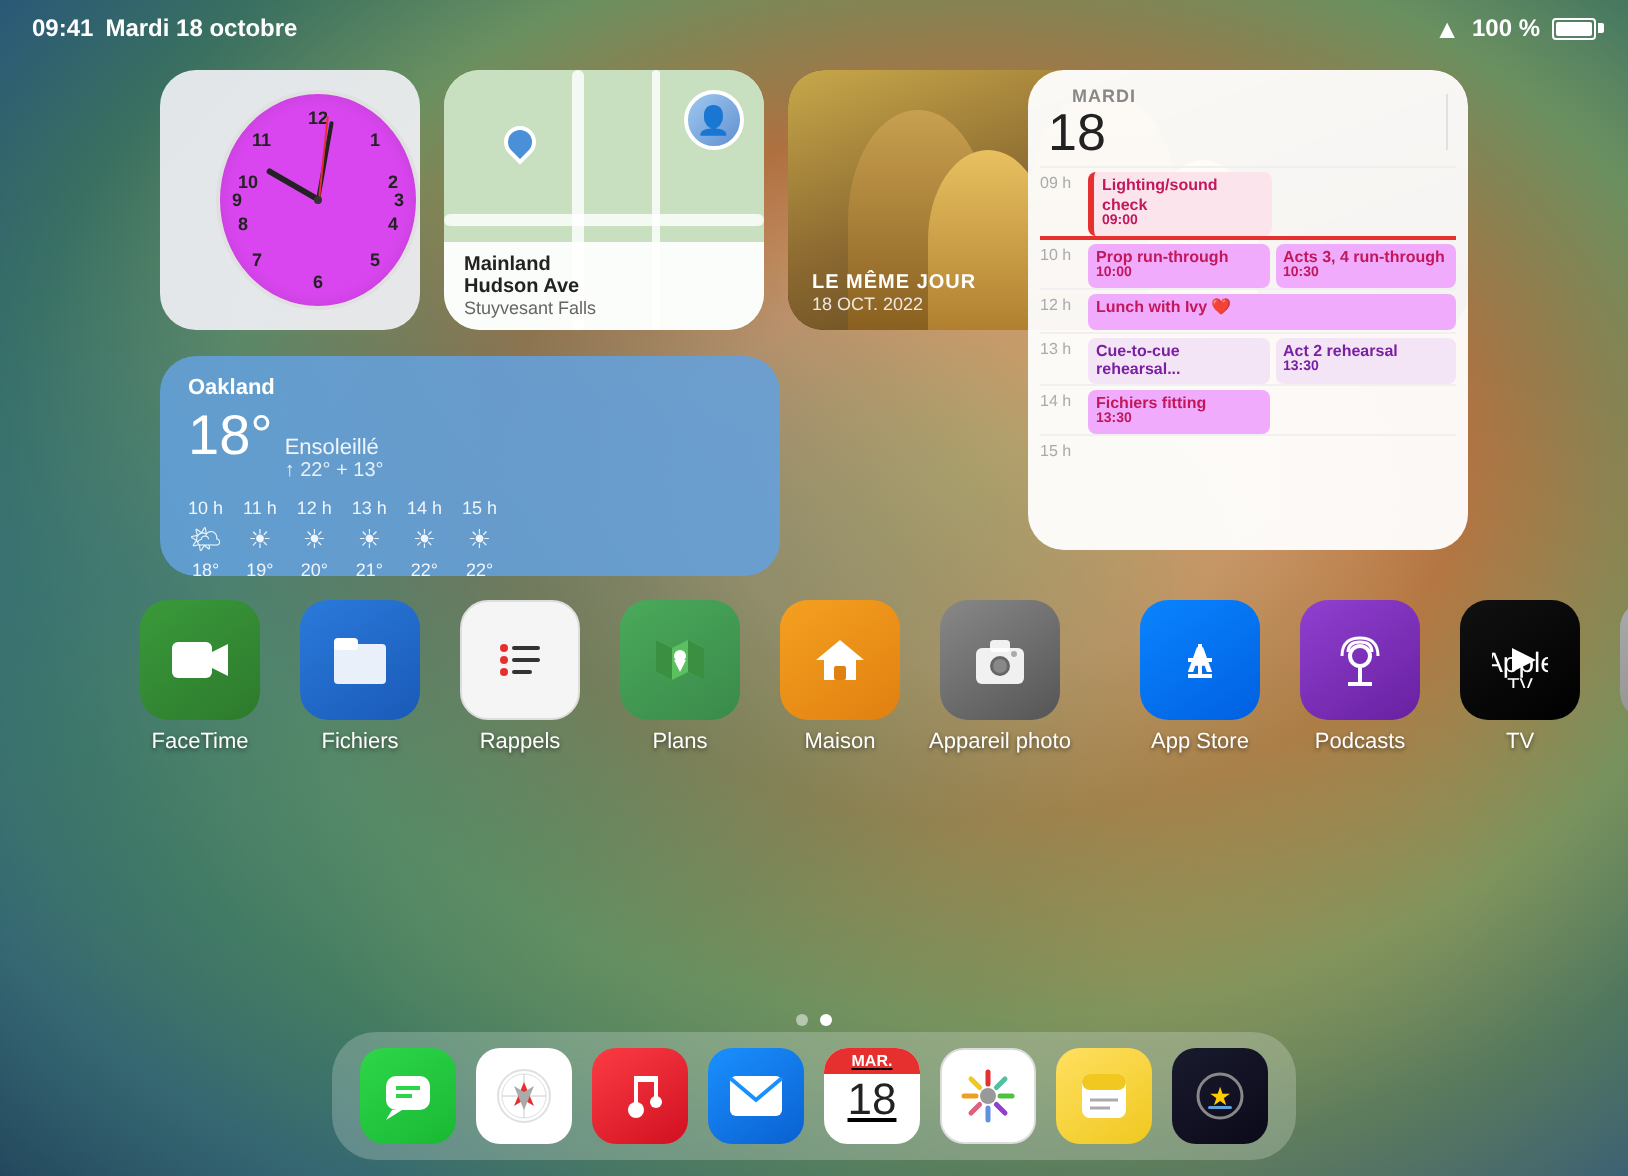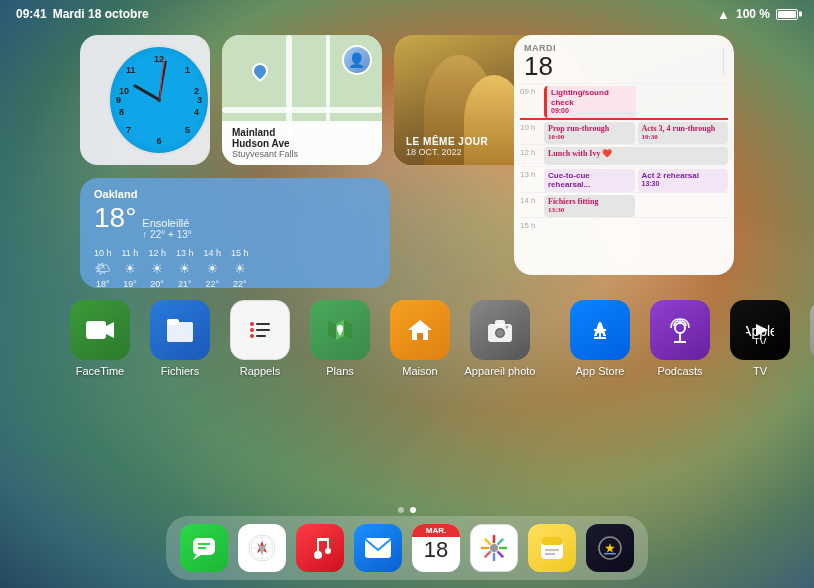--- a/index.html
+++ b/index.html
@@ -93,21 +93,21 @@
       background: rgba(240,240,245,0.92);
       border-radius: 18px;
       display: flex;
       align-items: center;
       justify-content: center;
       flex-shrink: 0;
     }
     .clock-face {
       width: 110px;
       height: 110px;
-      background: #0ea5e9;
+      background: #d946ef;
       border-radius: 50%;
       position: relative;
       border: 2px solid #e0e0e0;
       box-shadow: inset 0 0 8px rgba(0,0,0,0.1);
       margin-left: 28px;
     }
     .clock-face::before {
       content: '';
       position: absolute;
       top: 50%; left: 50%;
@@ -287,20 +287,21 @@
     }
     .cal-today-col, .cal-tomorrow-col {
       flex: 1;
     }
     .cal-day-label {
       font-size: 9px;
       font-weight: 700;
       color: #888;
       text-transform: uppercase;
       letter-spacing: 0.5px;
+      margin-left: 12px;
     }
     .cal-day-num {
       font-size: 26px;
       font-weight: 200;
       color: #222;
       line-height: 1;
     }
     .cal-event-name {
       font-size: 9px;
       font-weight: 700;
@@ -335,21 +336,21 @@
     }
     .cal-event {
       flex: 1;
       border-radius: 4px;
       padding: 2px 4px;
       font-size: 8px;
       font-weight: 600;
       line-height: 1.2;
       min-height: 18px;
     }
-    .cal-event.pink { background: #e5e5e5; color: #c2185b; font-family: Liberation Serif, serif; }
+    .cal-event.pink { background: #f0abfc; color: #c2185b; }
     .cal-event.purple { background: #f3e5f5; color: #7b1fa2; }
     .cal-event.red-dot {
       background: #fce4ec;
       border-left: 3px solid #e63030;
       color: #c2185b;
     }
     .cal-event.empty { background: transparent; }
 
     
     .widgets-row2 {
@@ -439,20 +440,21 @@
       left: 50%;
       transform: translateX(-50%);
       background: rgba(255,255,255,0.22);
       backdrop-filter: blur(10px);
       border-radius: 22px;
       padding: 8px 14px;
       display: flex;
       gap: 10px;
       align-items: center;
       z-index: 20;
+      text-decoration: underline;
     }
     .dock-icon {
       width: 48px;
       height: 48px;
       border-radius: 12px;
       display: flex;
       align-items: center;
       justify-content: center;
       font-size: 22px;
     }

